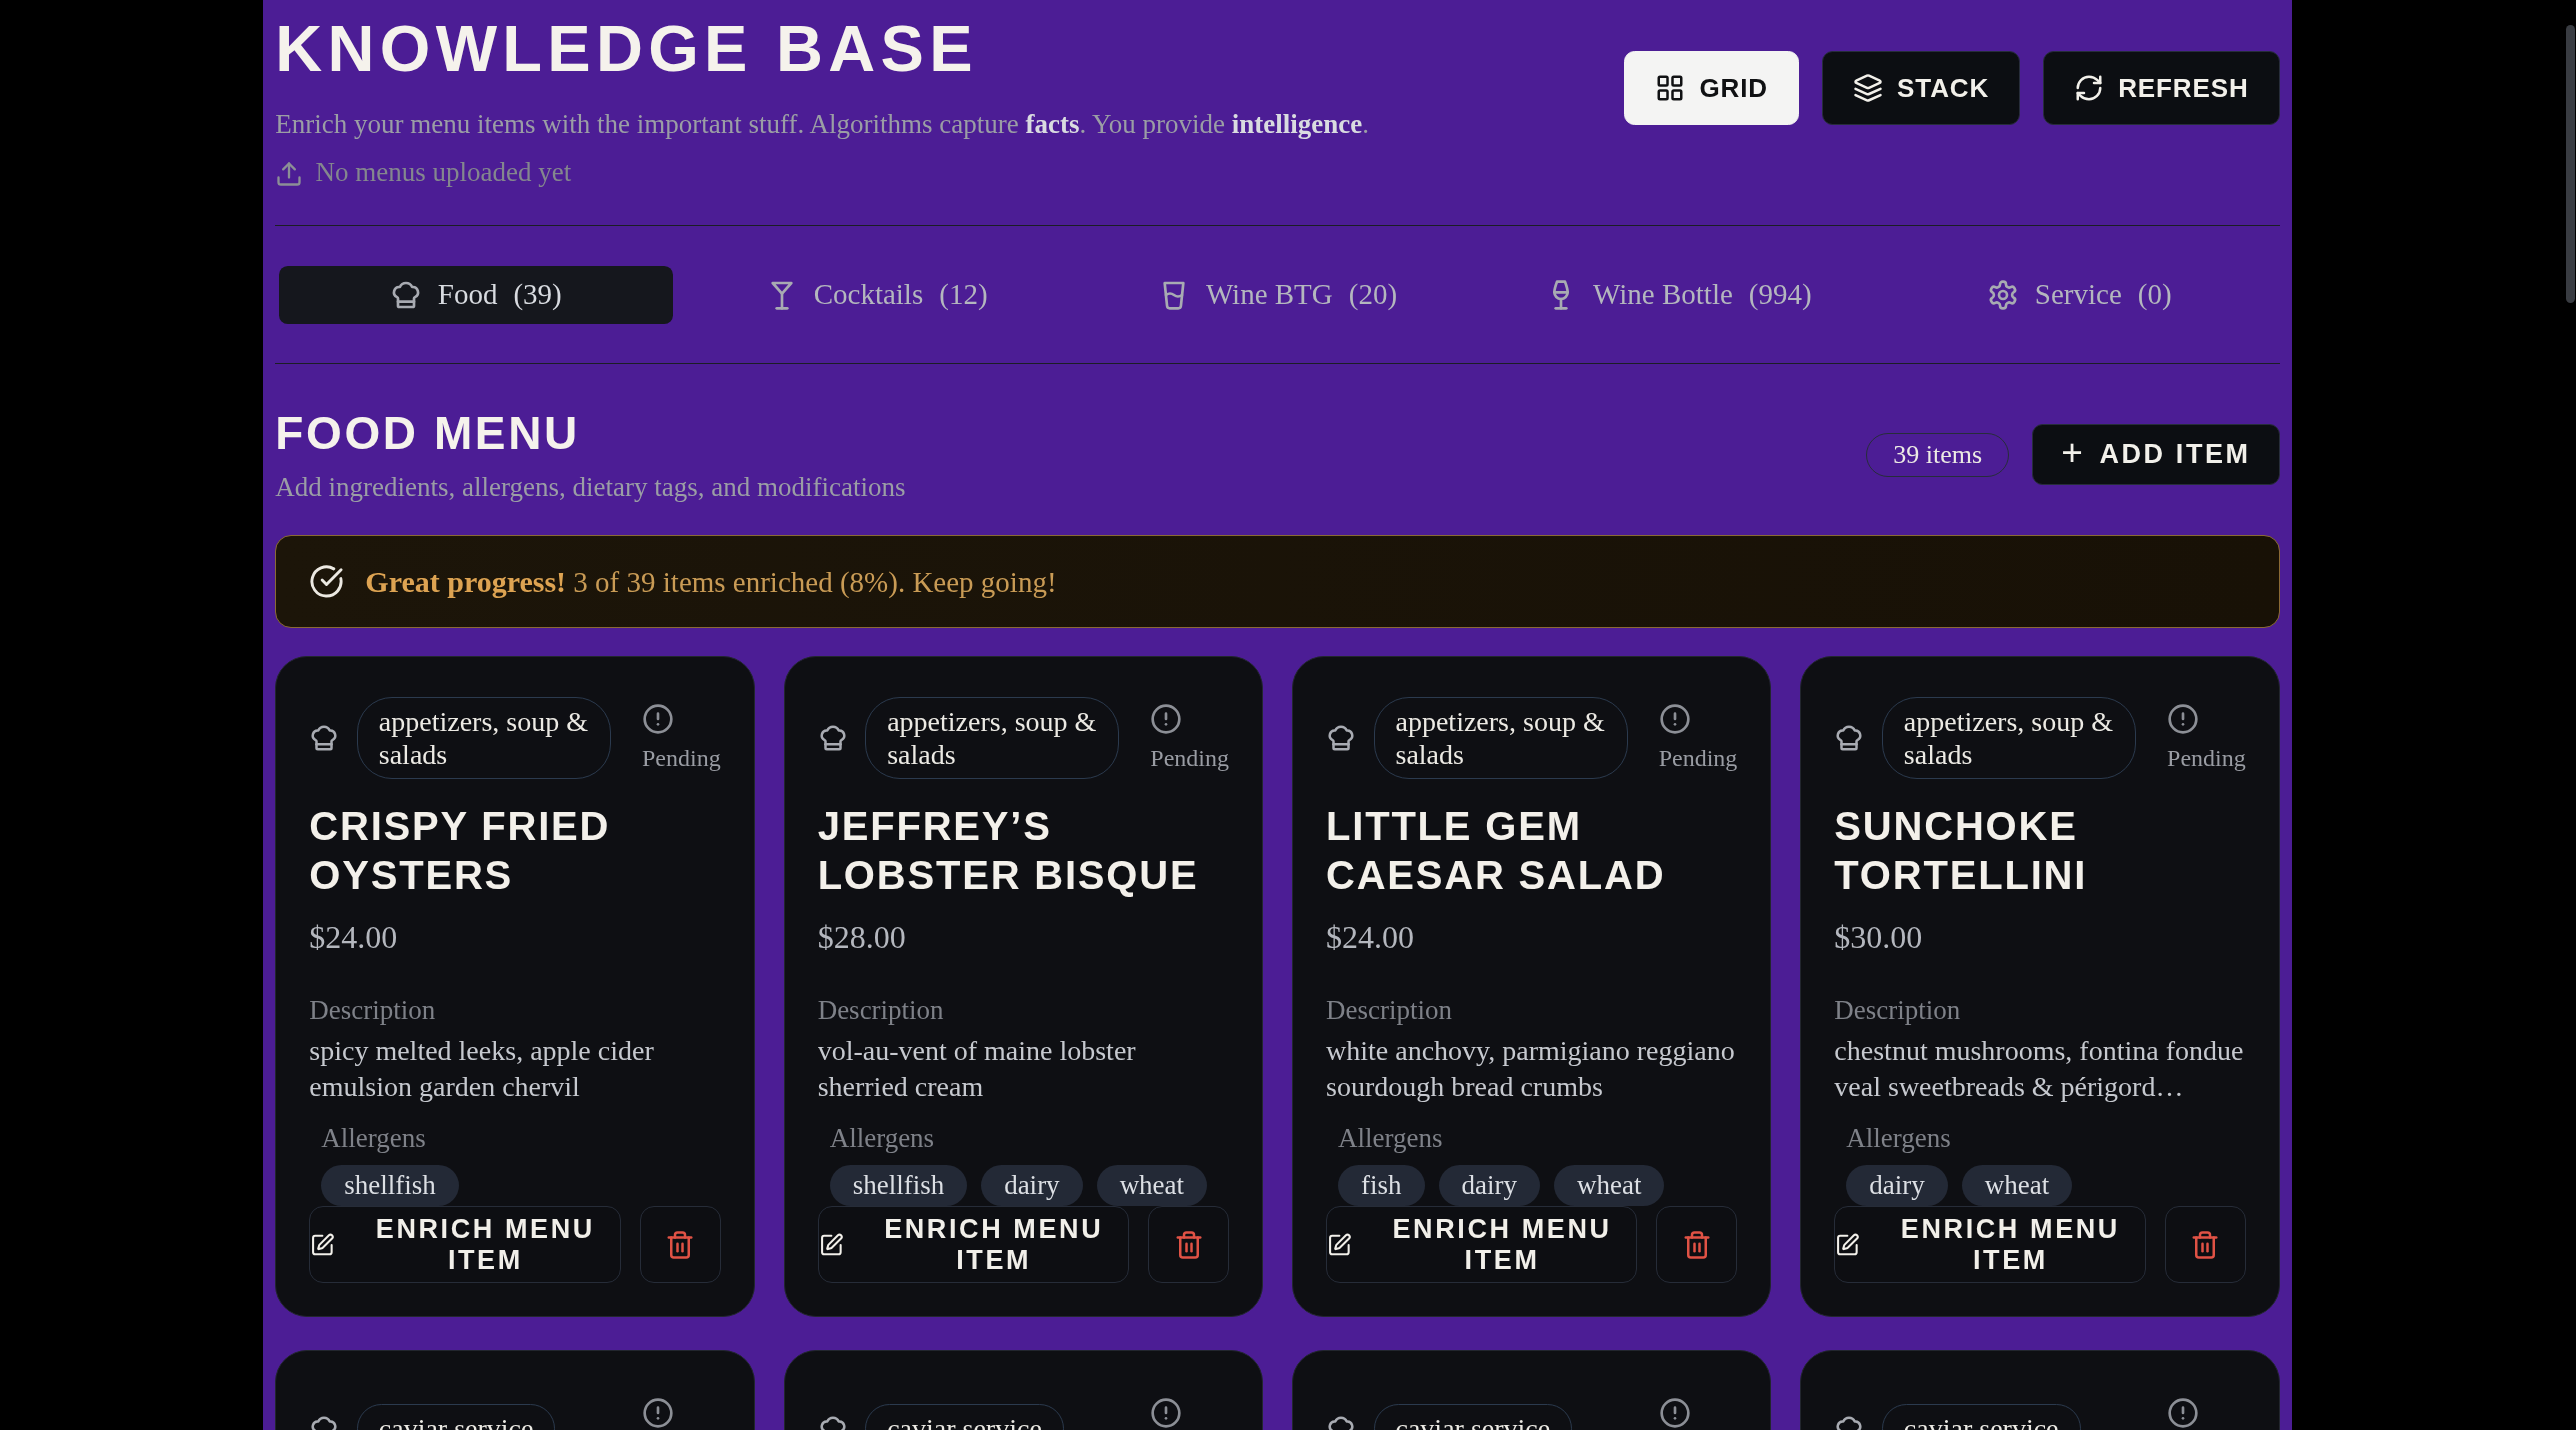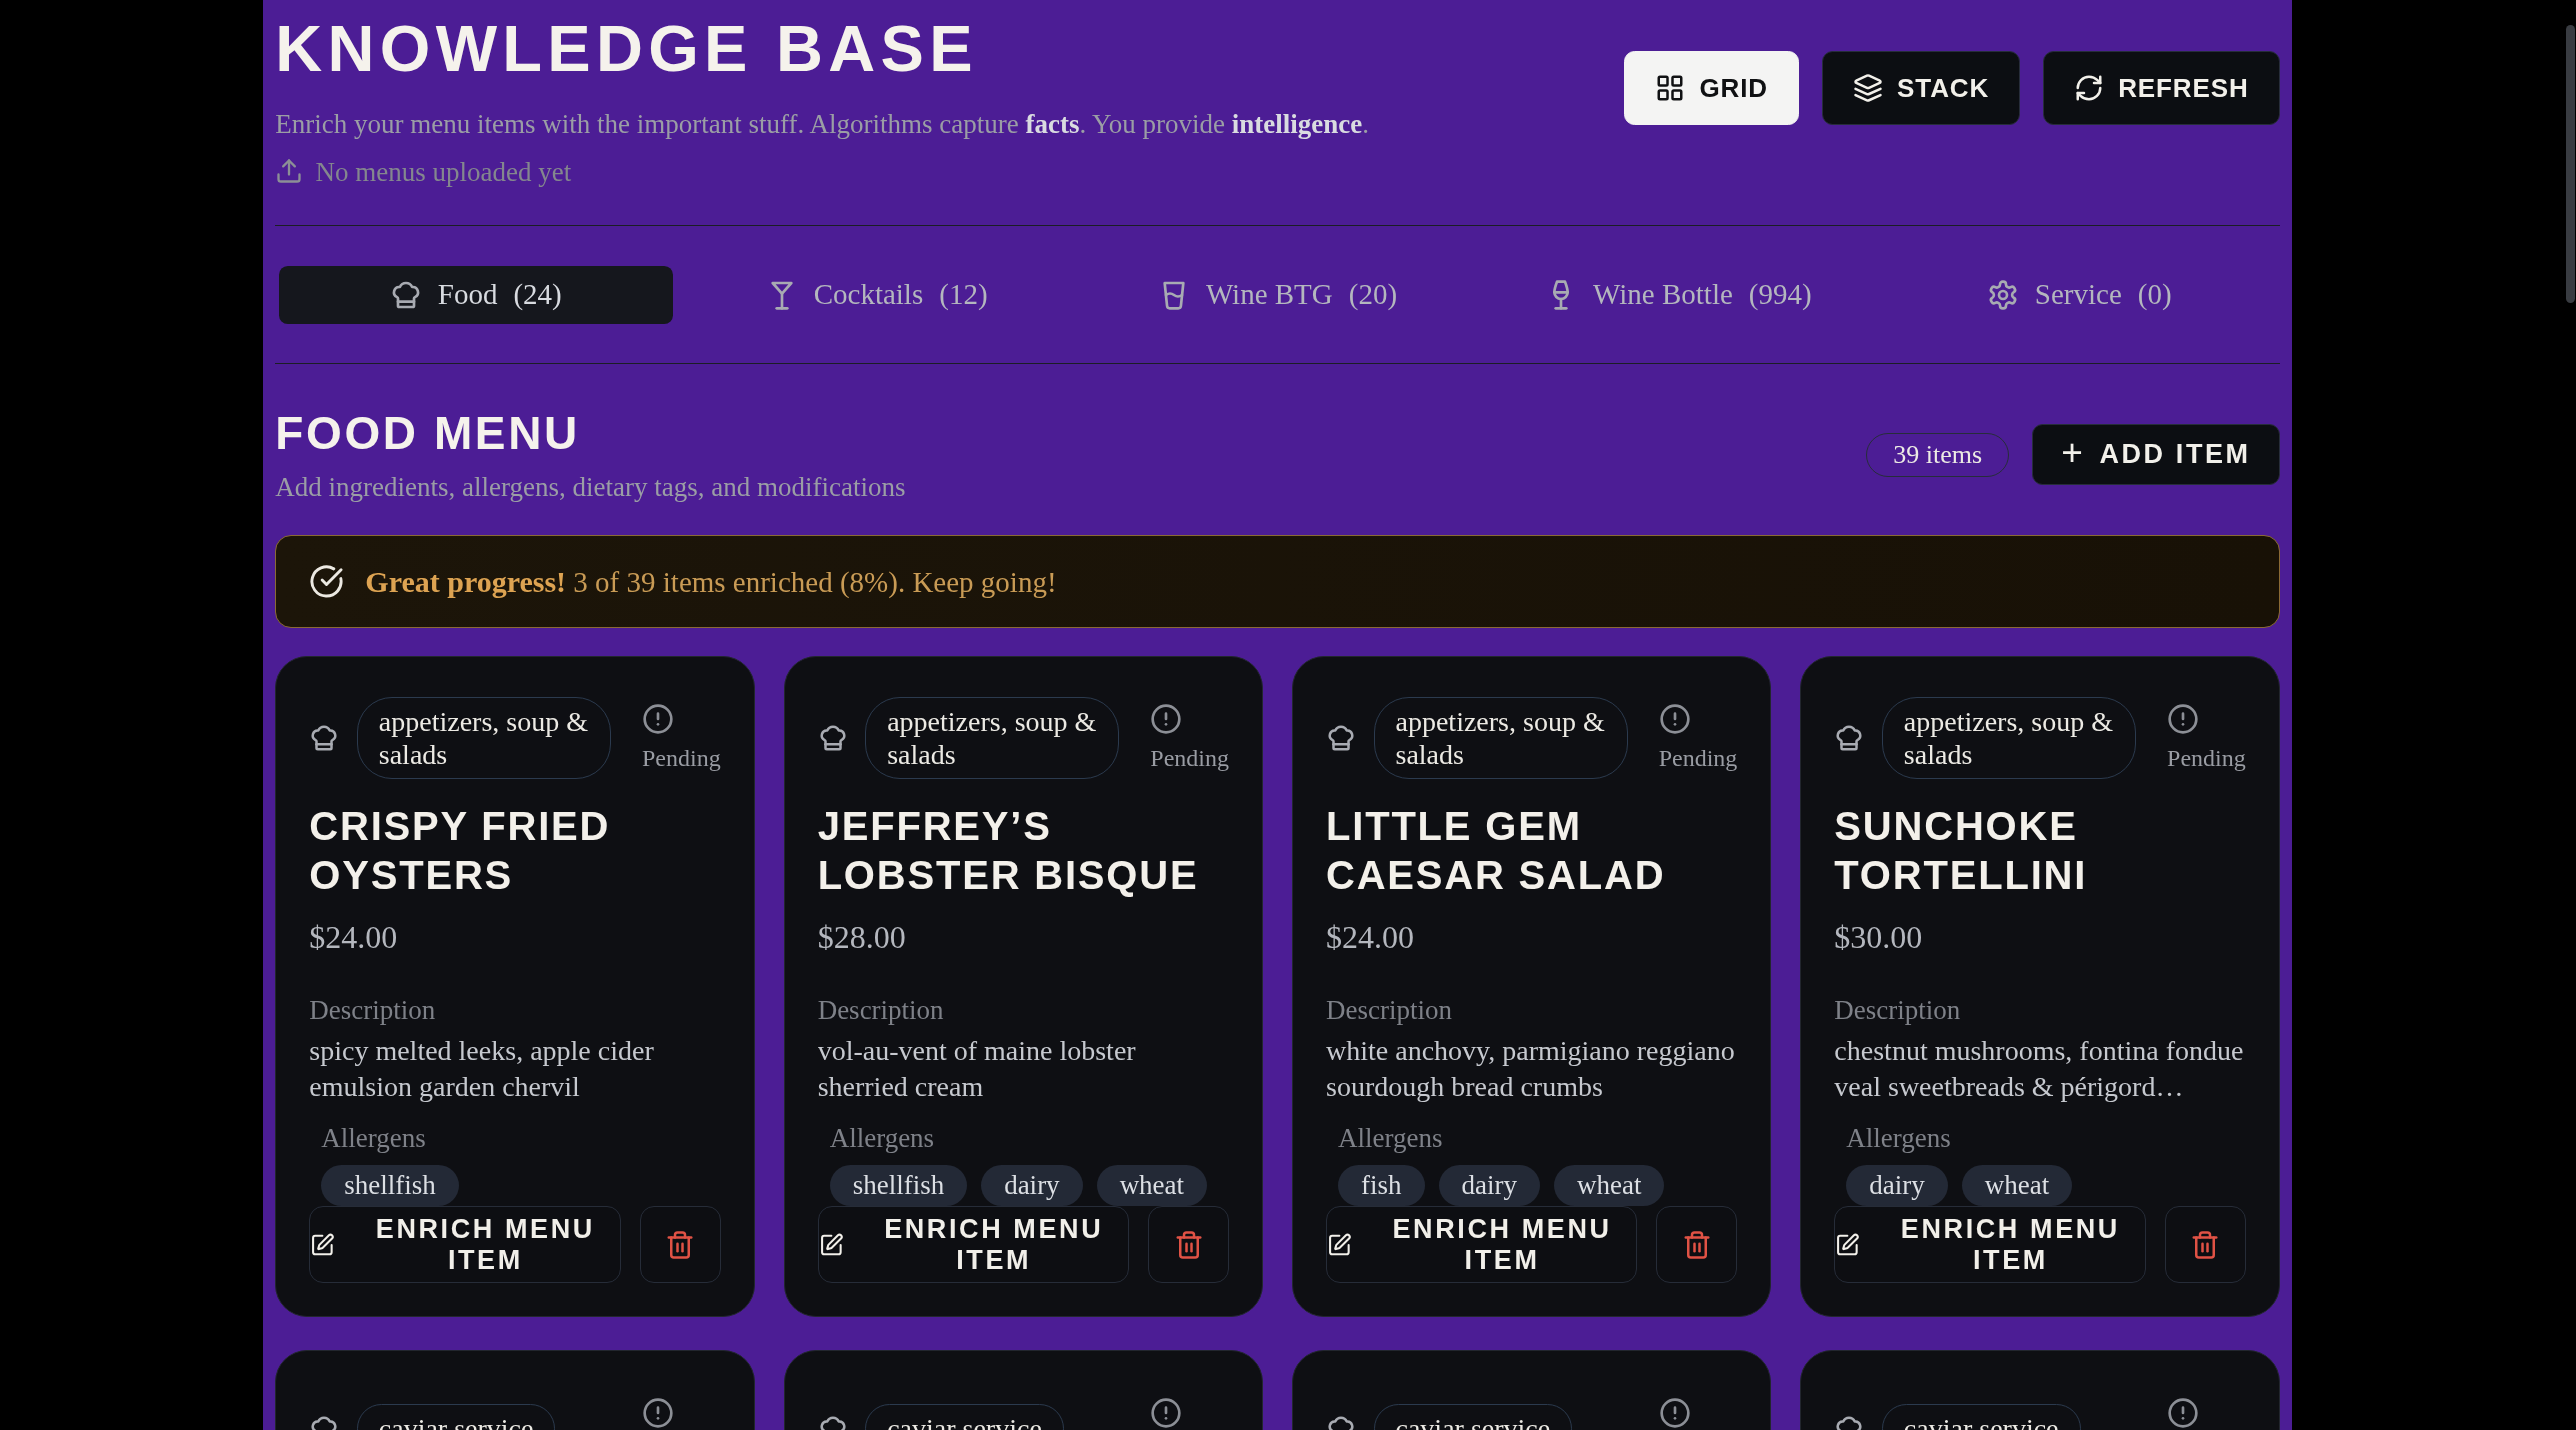--- a/index.html
+++ b/index.html
@@ -11,21 +11,21 @@
              background:#4c1d95; padding:0 12.3px; overflow:hidden; }
 
   
   .header { display:flex; justify-content:space-between; padding-bottom:37px;
             border-bottom:1.8px solid #1b1e24; }
   .h-left { }
   .page-title { font-family:"Liberation Sans", sans-serif; font-weight:bold;
                 font-size:65px; letter-spacing:5.3px; color:#f5f2ec; margin-top:10.5px; }
   .subtitle { font-size:27px; color:#9b9ea5; margin-top:23px; white-space:pre-wrap; }
   .subtitle b { color:#d9dbe0; }
-  .upload-row { display:flex; align-items:flex-start; gap:12.3px; margin-top:17.5px;
+  .upload-row { display:flex; align-items:flex-end; gap:12.3px; margin-top:17.5px;
                 color:#84878e; font-size:27px; }
   .h-right { display:flex; gap:23px; margin-top:51px; }
   .view-btn { height:74px; display:flex; align-items:center; gap:14px; padding:0 30px;
               border:1.8px solid #272d3a; border-radius:10.5px; background:#0c0e12;
               font-family:"Liberation Sans", sans-serif; font-weight:bold;
               font-size:26px; letter-spacing:0.9px; color:#f2f0ea; cursor:pointer; }
   .view-btn.active { background:#f4f4f3; border-color:#f4f4f3; color:#101113; }
   .view-btn.active svg { stroke:#101113; }
   svg.ic { stroke:#f2f0ea; fill:none; stroke-width:2; stroke-linecap:round; stroke-linejoin:round; }
   svg.ic.gray { stroke:#a8abb2; }
@@ -139,21 +139,21 @@
     </div>
   </div>
 
   <div class="tabs">
     <div class="tab active">
       <svg class="ic gray" width="32" height="32" viewBox="0 0 24 24">
           <path d="M17 21a1 1 0 0 0 1-1v-5.35c0-.457.316-.844.727-1.041a4 4 0 0 0-2.134-7.589 5 5 0 0 0-9.186 0 4 4 0 0 0-2.134 7.588c.411.198.727.585.727 1.041V20a1 1 0 0 0 1 1Z"></path>
           <path d="M6 17h12"></path>
         </svg>
       <span>Food</span>
-      <span>(24)</span>
+      <span>(39)</span>
     </div>
     <div class="tab">
       <svg class="ic gray" width="32" height="32" viewBox="0 0 24 24">
           <path d="M8 22h8"></path>
           <path d="M12 11v11"></path>
           <path d="m19 3-7 8-7-8Z"></path>
         </svg>
       <span>Cocktails</span>
       <span>(12)</span>
     </div>

